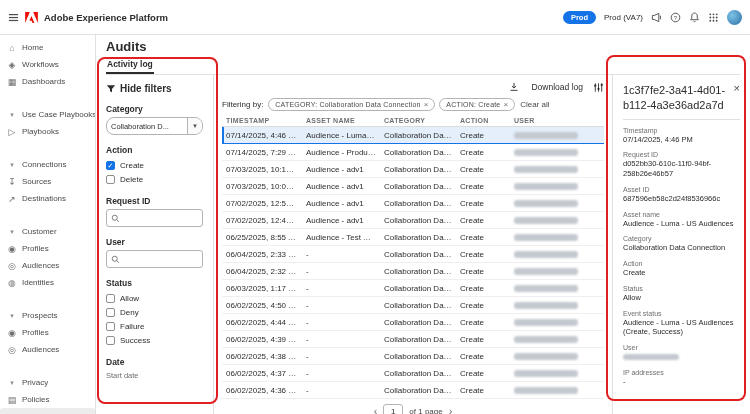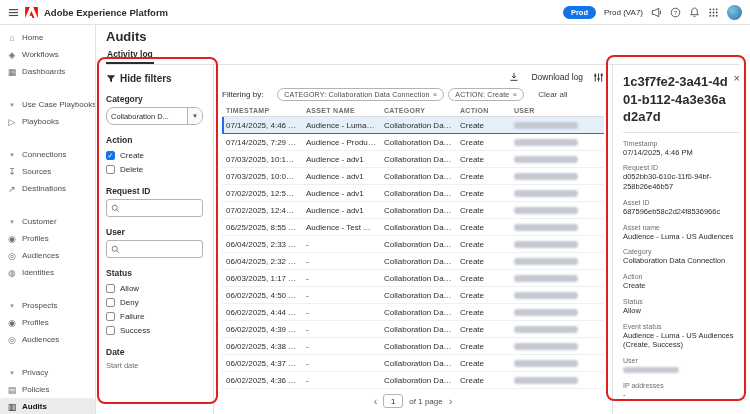--- a/index.html
+++ b/index.html
@@ -1,21 +1,21 @@
 <!DOCTYPE html>
 <html><head>
 <meta charset="utf-8">
 <style>
 *{margin:0;padding:0;box-sizing:border-box}
 html,body{width:750px;height:414px;overflow:hidden}
 body{font-family:"Liberation Sans","DejaVu Sans",sans-serif;font-size:9px;color:#2c2c2c;background:#fff}
 .app{position:relative;width:750px;height:414px;background:#fff;overflow:hidden}
 
 
-.top-header{height:25px;display:flex;align-items:center;gap:6px;padding:0 8px;border-bottom:1px solid #e1e1e1;position:relative}
+.top-header{height:35px;display:flex;align-items:center;gap:6px;padding:0 8px;border-bottom:1px solid #e1e1e1;position:relative}
 .hdr-icon{display:inline-flex;align-items:center;cursor:pointer}
 .app-title{font-size:9.5px;font-weight:bold;color:#2c2c2c;white-space:nowrap}
 .search-pill{position:absolute;left:50%;top:4px;transform:translateX(-50%);width:210px;height:17px;border:1px solid #cfcfcf;border-radius:9px;display:flex;align-items:center;gap:4px;padding:0 7px;background:#fff}
 .search-pill input{border:none;outline:none;flex:1;font-size:8px;color:#6e6e6e;background:transparent;font-family:inherit}
 .hdr-right{margin-left:auto;display:flex;align-items:center;gap:8px}
 .prod-btn{background:#1473E6;color:#fff;border:none;border-radius:9px;font-size:7.5px;font-weight:bold;padding:2px 8px;cursor:pointer;font-family:inherit}
 .env-label{font-size:8px;color:#2c2c2c;cursor:pointer}
 .avatar{width:15px;height:15px;border-radius:50%;background:radial-gradient(circle at 35% 35%,#7cc4e8,#2d6ca2);cursor:pointer}
 
 
@@ -48,21 +48,21 @@
 .checkbox.checked{background:#1473E6;border-color:#1473E6}
 .search-box{display:flex;align-items:center;gap:3px;height:18px;border:1px solid #b3b3b3;border-radius:3px;padding:0 4px;background:#fff}
 .search-box input{border:none;outline:none;width:100%;font-size:8px;font-family:inherit}
 .date-start{font-size:7.5px;color:#6e6e6e;margin-top:4px;cursor:pointer}
 
 
 .table-area{flex:1;min-width:0;display:flex;flex-direction:column;padding:4px 8px 0}
 .toolbar-top{display:flex;justify-content:flex-end;align-items:center;gap:10px;height:16px}
 .download{display:flex;align-items:center;gap:12px;font-size:8.5px;color:#2c2c2c;cursor:pointer}
 .cols-btn{display:inline-flex;cursor:pointer}
-.chips-row{display:flex;align-items:center;gap:14px;margin:3px 0 4px;flex-wrap:nowrap}
+.chips-row{display:flex;align-items:center;gap:5px;margin:3px 0 4px;flex-wrap:nowrap}
 .filtering-lbl{font-size:8px;color:#2c2c2c;white-space:nowrap}
 .chips{display:flex;gap:4px}
 .chip{display:inline-flex;align-items:center;gap:3px;border:1px solid #b3b3b3;border-radius:9px;padding:1px 6px;background:#fff;white-space:nowrap}
 .chip-text{font-size:7px;color:#4b4b4b;letter-spacing:.2px}
 .chip-x{font-size:8px;color:#6e6e6e;cursor:pointer}
 .clear-all{font-size:8px;color:#4b4b4b;cursor:pointer;white-space:nowrap}
 
 table{width:100%;border-collapse:collapse;table-layout:fixed}
 th{font-size:7px;color:#707070;font-weight:bold;text-align:left;padding:2px 4px;border-bottom:1px solid #dcdcdc;letter-spacing:.3px;white-space:nowrap;cursor:pointer}
 th:nth-child(1){width:80px}th:nth-child(2){width:78px}th:nth-child(3){width:76px}th:nth-child(4){width:54px}
@@ -74,21 +74,21 @@
 .blurred.sm{width:56px;height:6px}
 
 .pagination{display:flex;align-items:center;justify-content:center;gap:6px;margin-top:5px}
 .pg-chev{font-size:11px;color:#6e6e6e;cursor:pointer;line-height:1}
 .page-box{display:inline-block;width:20px;height:14px;border:1px solid #b3b3b3;border-radius:3px;font-size:8px;text-align:center;line-height:13px;cursor:text}
 .pg-suffix{font-size:8px;color:#4b4b4b}
 
 
 .detail{width:138px;flex:none;border-left:1px solid #e1e1e1;padding:8px 10px;overflow:hidden}
 .detail-head{display:flex;justify-content:space-between;align-items:flex-start;gap:5px;padding-bottom:6px;border-bottom:1px solid #e1e1e1;margin-bottom:7px}
-.detail-id{font-size:13px;font-weight:bold;word-break:break-all;line-height:1.35}
+.detail-id{font-size:11px;font-weight:normal;word-break:break-all;line-height:1.35}
 .close-btn{font-size:11px;color:#4b4b4b;cursor:pointer;line-height:1}
 .field{margin-bottom:7px}
 .flab{font-size:7px;color:#6e6e6e;margin-bottom:1px}
 .fval{font-size:7.5px;color:#2c2c2c;word-break:break-word;line-height:1.3}
 
 
 .annotation{position:absolute;border:2px solid #E02020;border-radius:8px;pointer-events:none;z-index:10}
 #ann-filters{left:97px;top:57px;width:121px;height:347px}
 #ann-detail{left:606px;top:55px;width:140px;height:346px}
 

